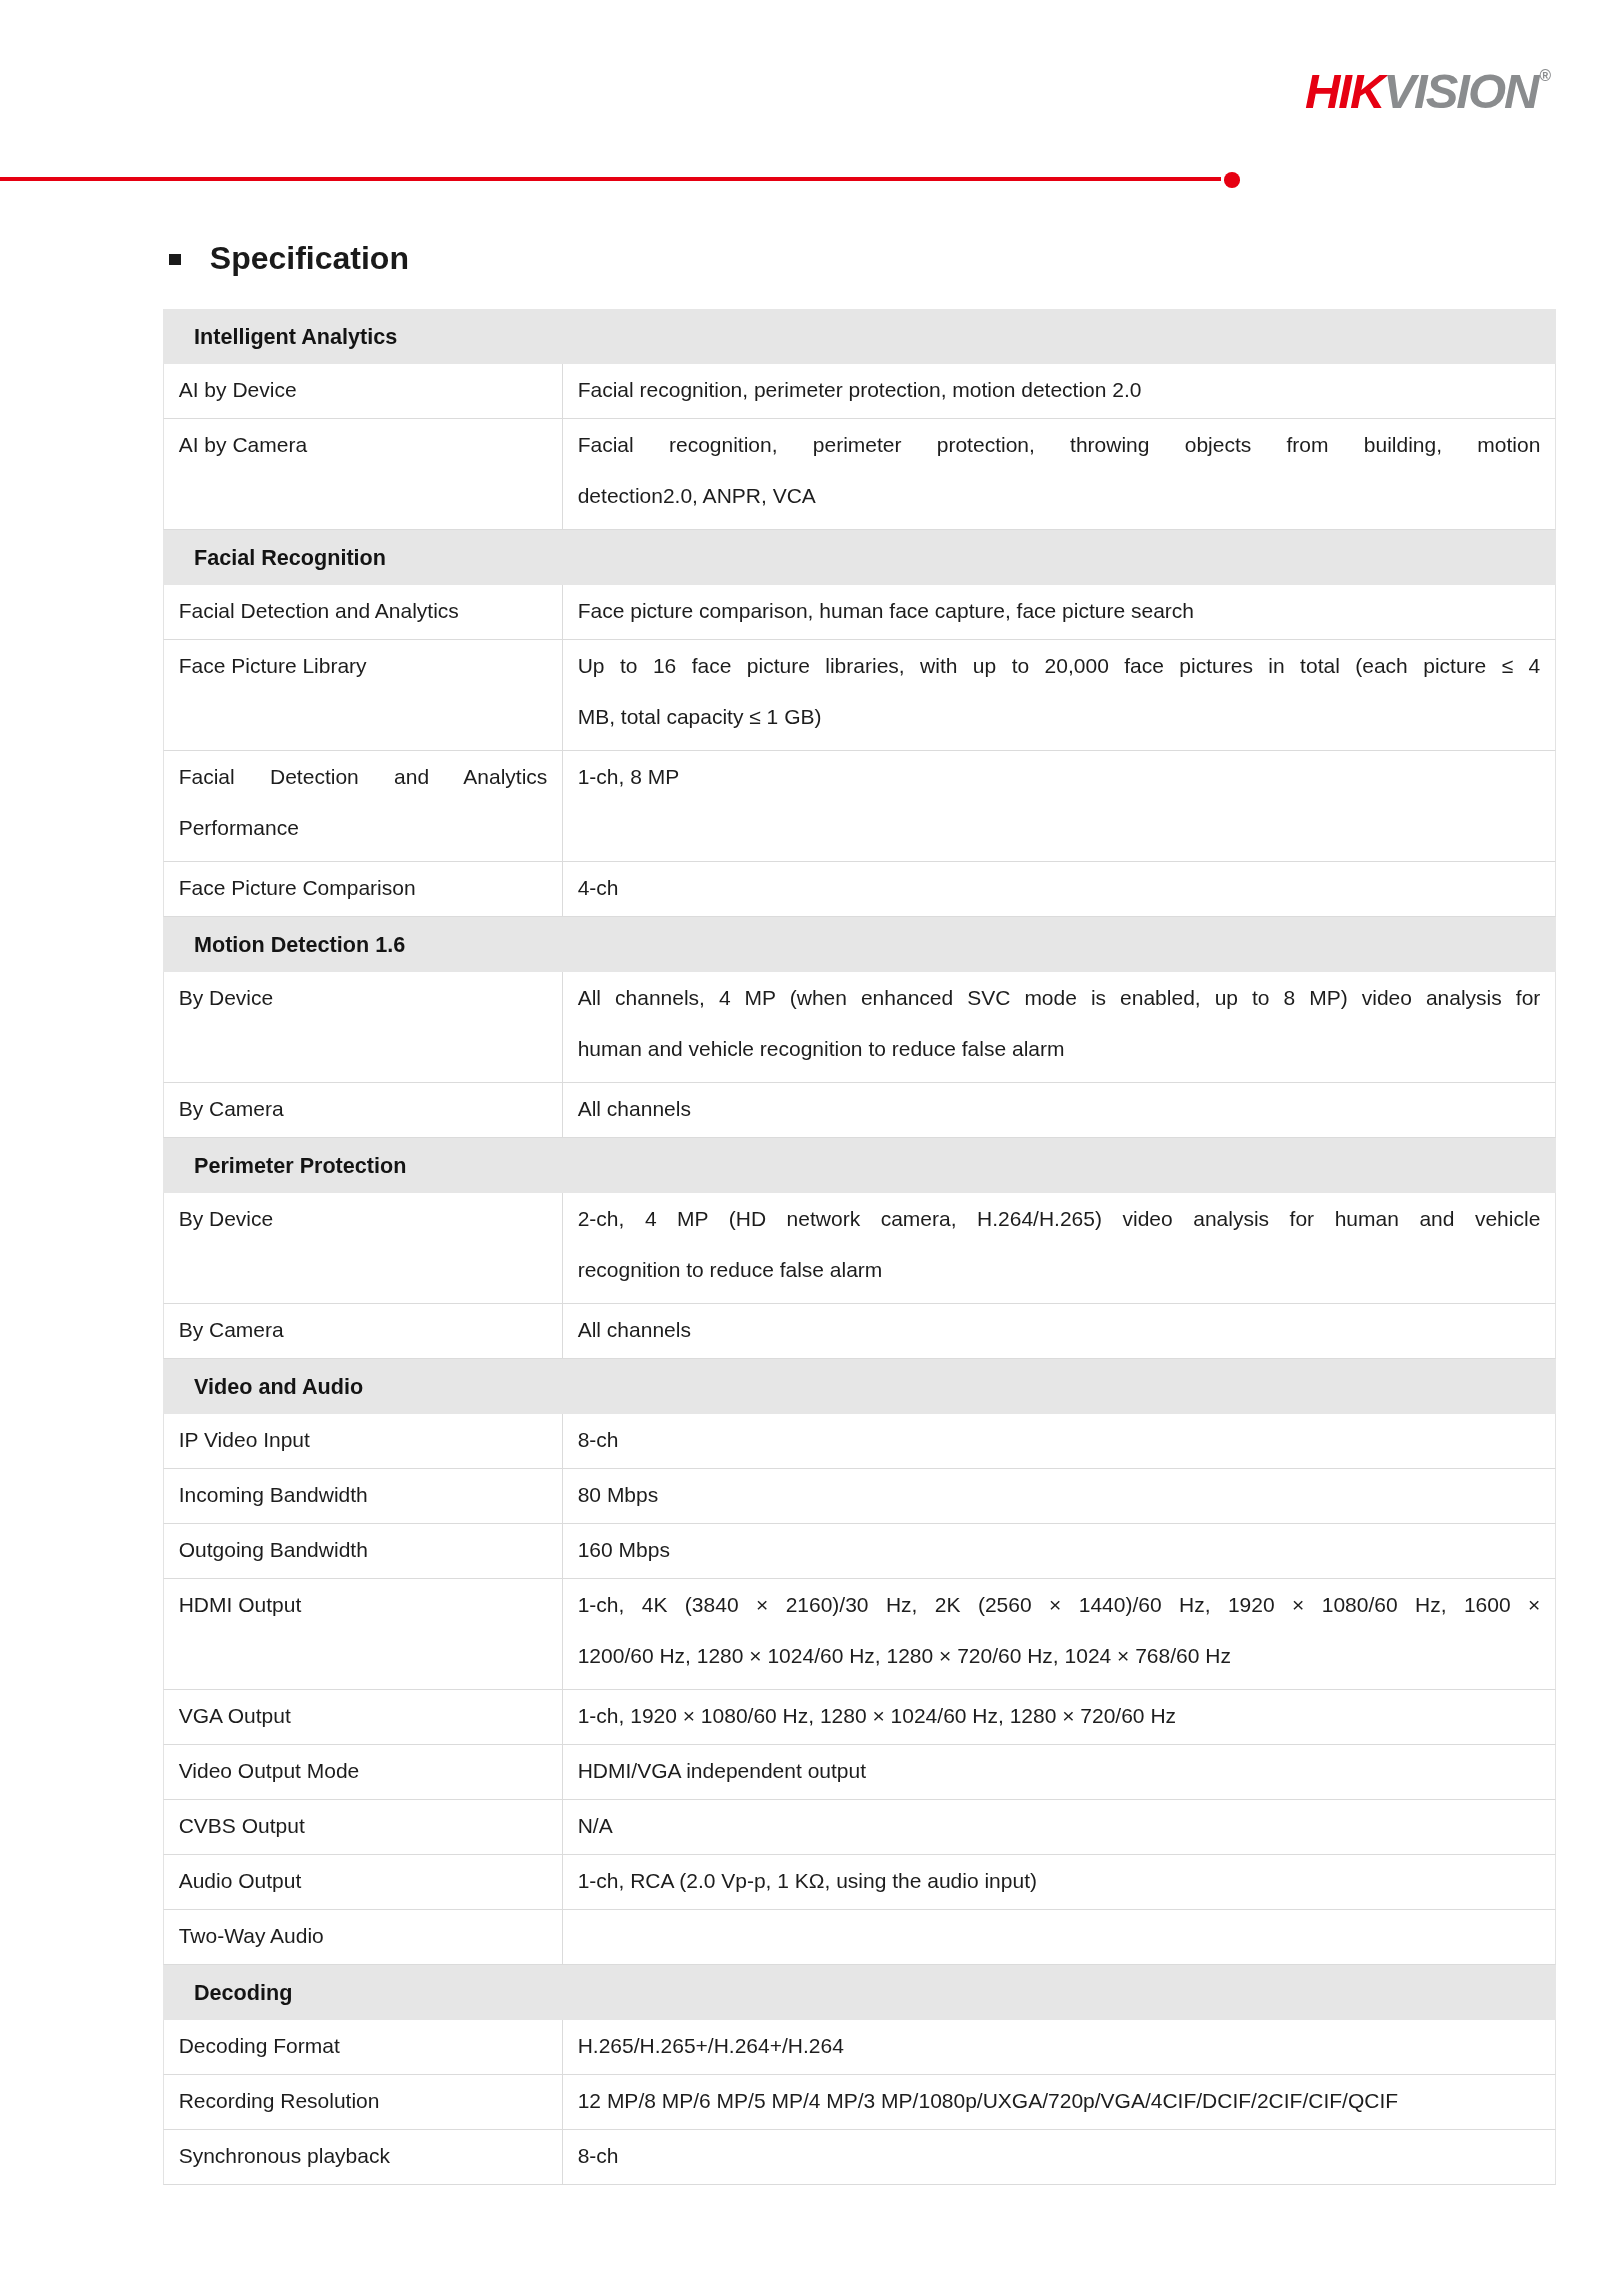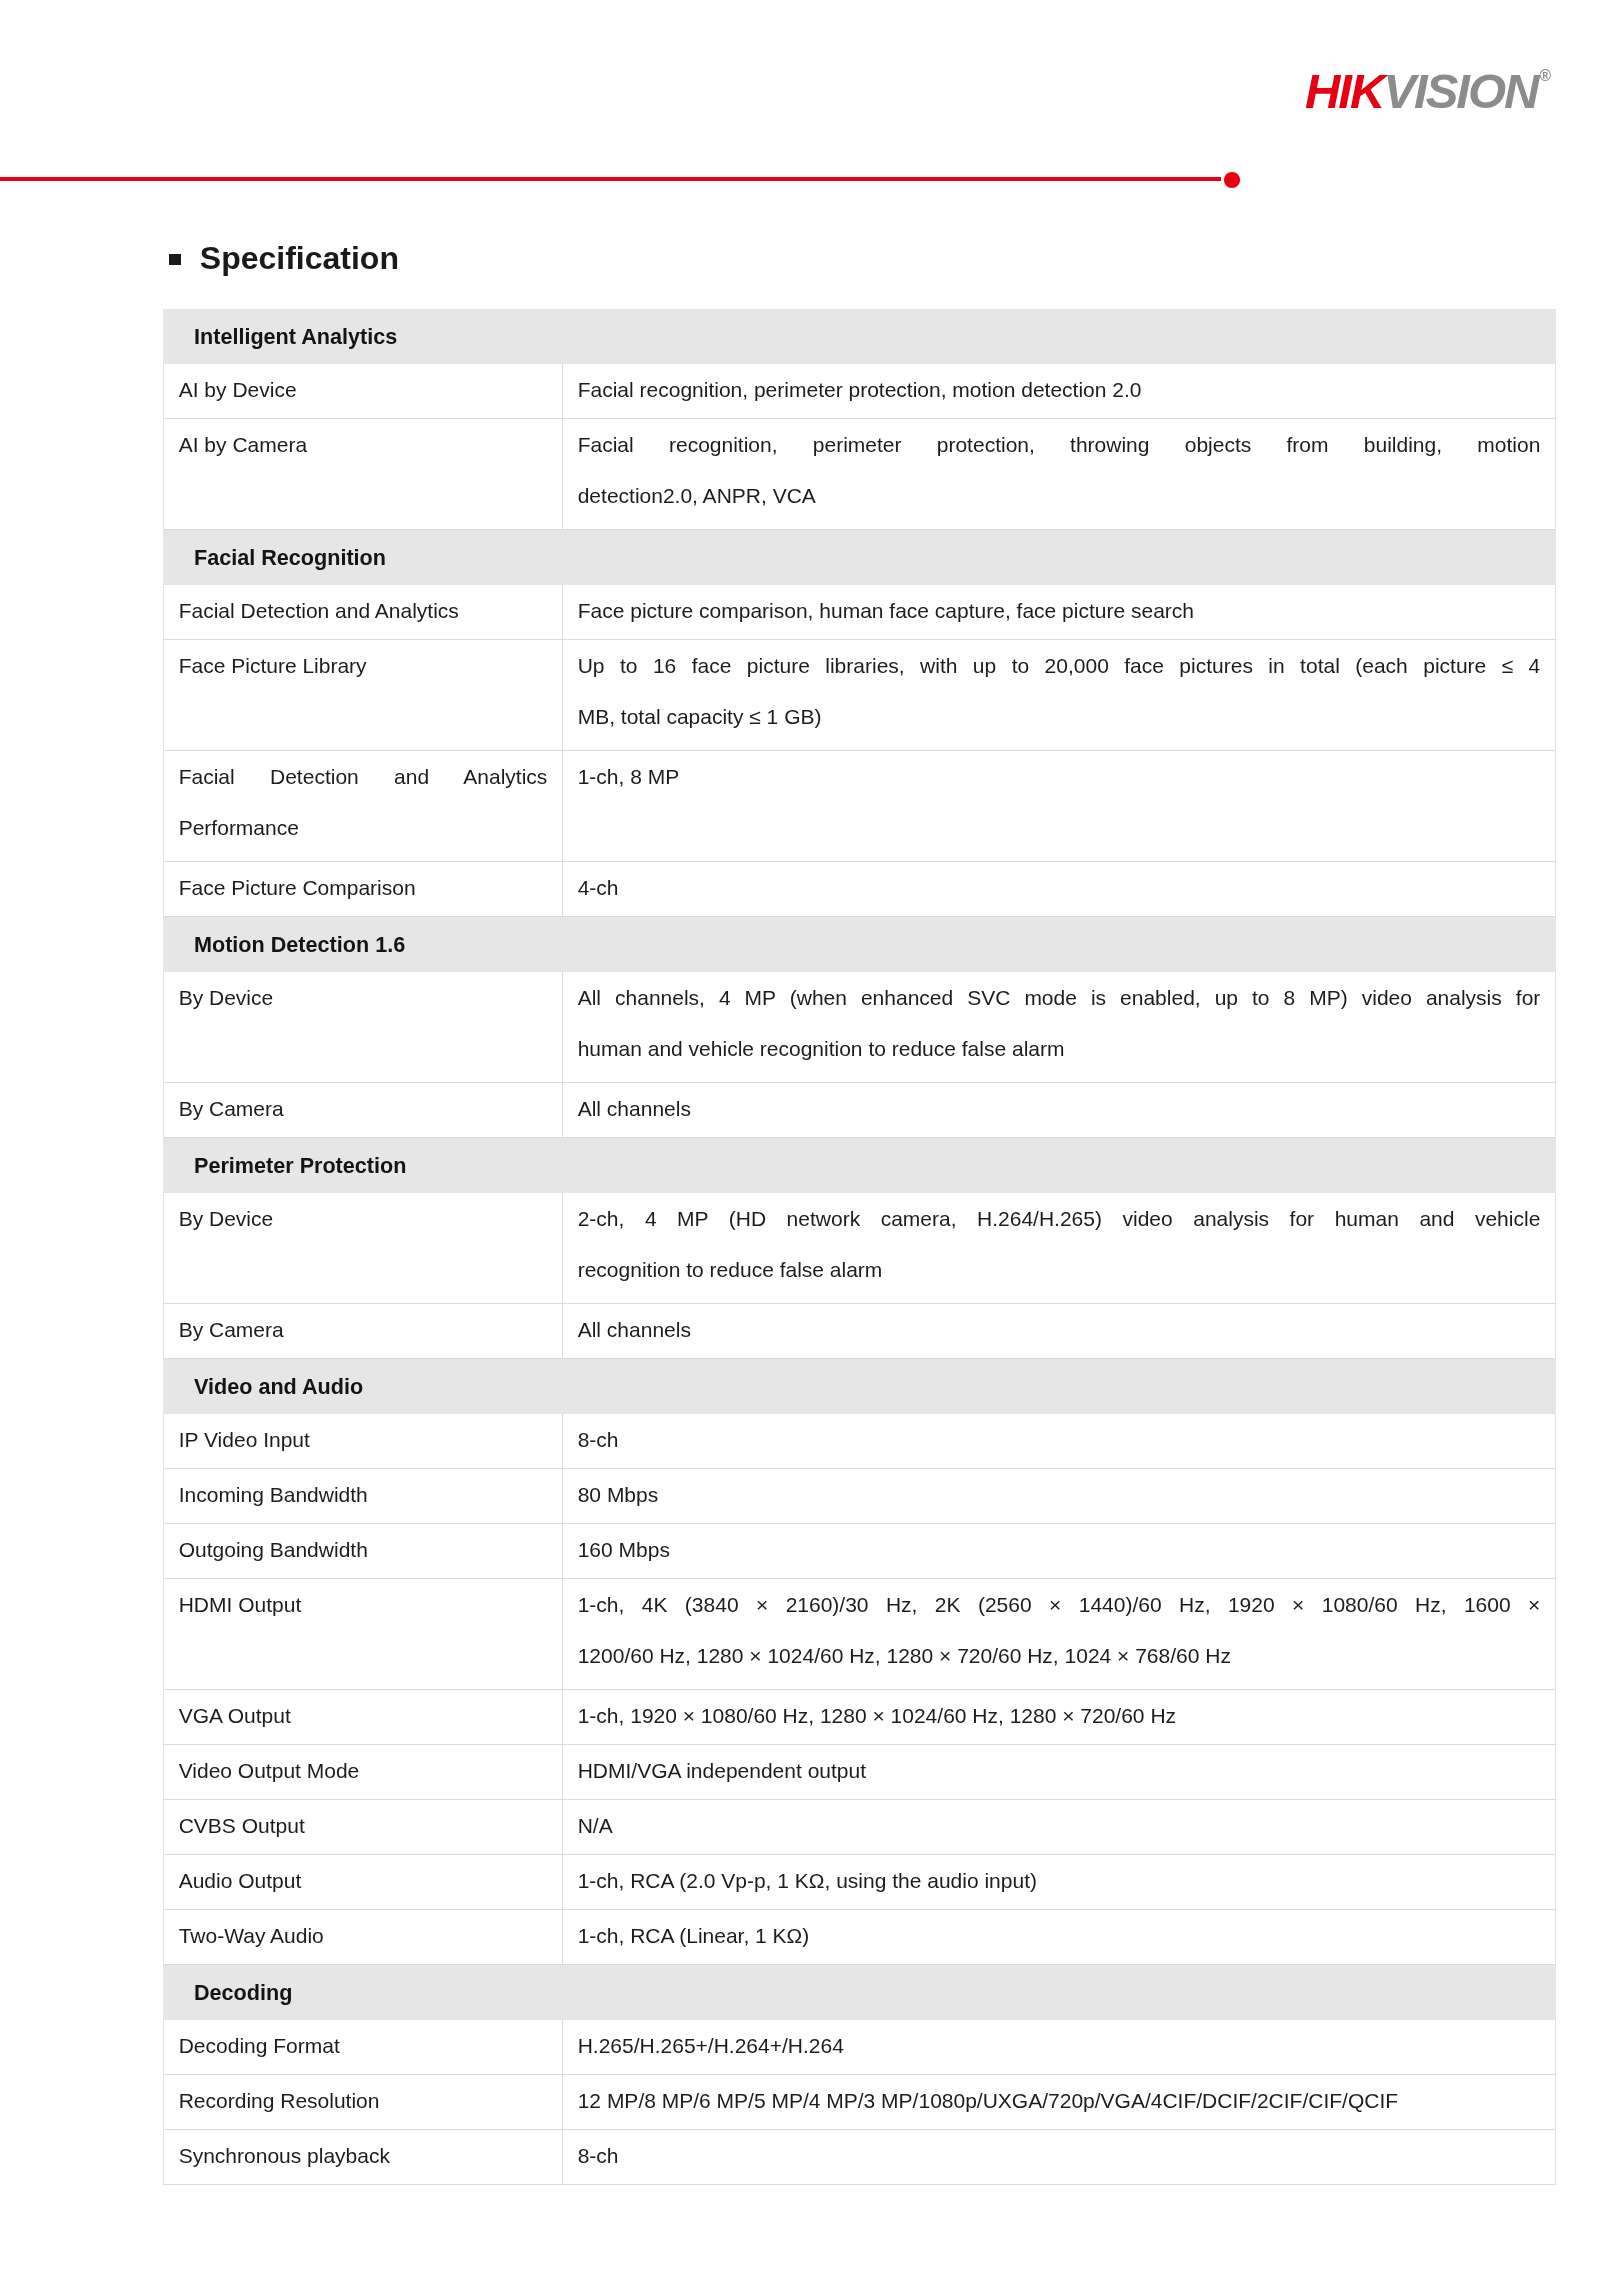--- a/index.html
+++ b/index.html
@@ -25,21 +25,21 @@
     position:absolute;top:177px;left:0;
     width:1221px;height:3.9px;background:#E60012;
   }
   .rule-dot{
     position:absolute;top:172px;left:1224px;
     width:15.7px;height:15.7px;border-radius:50%;background:#E60012;
   }
   
   .page-title{
     position:absolute;top:240px;left:169px;
-    display:flex;align-items:center;gap:19px;
+    display:flex;align-items:center;gap:29px;
     font-size:32px;font-weight:bold;color:#1a1a1a;
   }
   .page-title .bullet{
     width:11.8px;height:11.8px;background:#1a1a1a;flex:0 0 auto;margin-top:2px;
   }
   
   .spec-table{
     position:absolute;top:309px;left:163px;width:1393px;
     border-bottom:0;
   }
@@ -267,23 +267,20 @@
         <span class="cell-text">Audio Output</span>
       </div>
     <div class="cell value">
         <span class="cell-text">1-ch, RCA (2.0 Vp-p, 1 KΩ, using the audio input)</span>
       </div>
   </div>
   <div class="row">
     <div class="cell label">
         <span class="cell-text">Two-Way Audio</span>
       </div>
-    <div class="cell value">
-        <span class="cell-text">1-ch, RCA (Linear, 1 KΩ)</span>
-      </div>
   </div>
 
   <div class="section-row">
     <span class="cell-text">Decoding</span>
   </div>
   <div class="row">
     <div class="cell label">
         <span class="cell-text">Decoding Format</span>
       </div>
     <div class="cell value">

